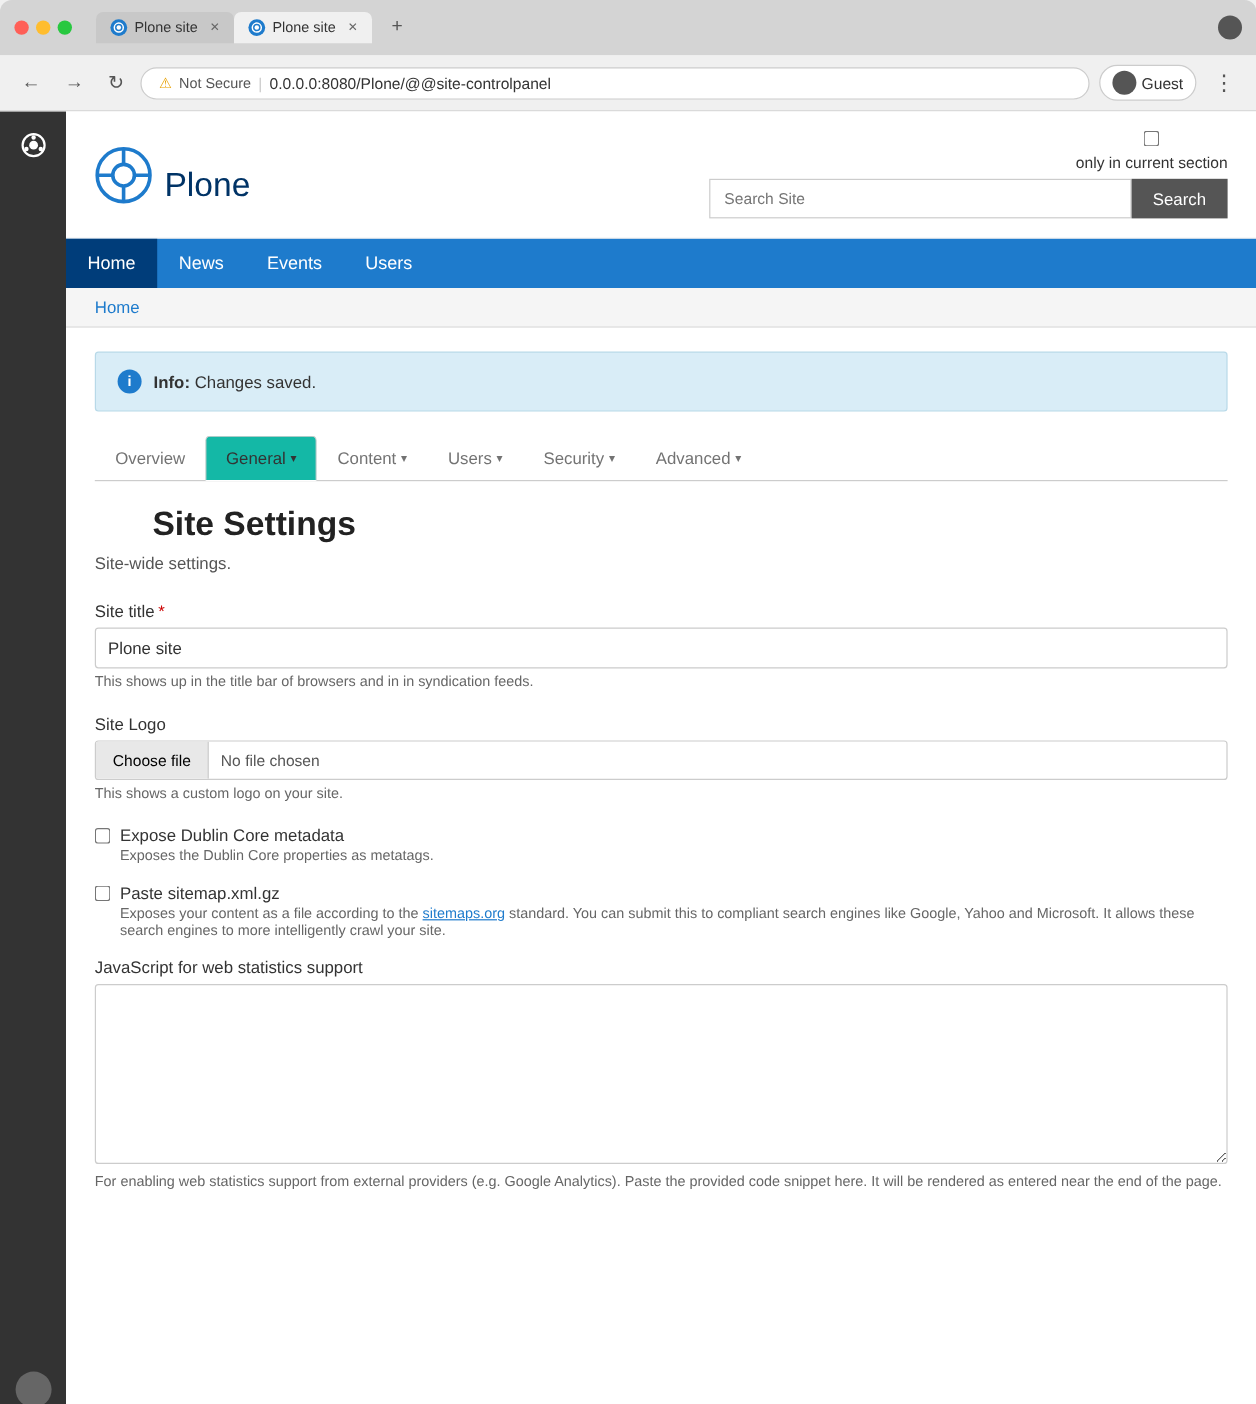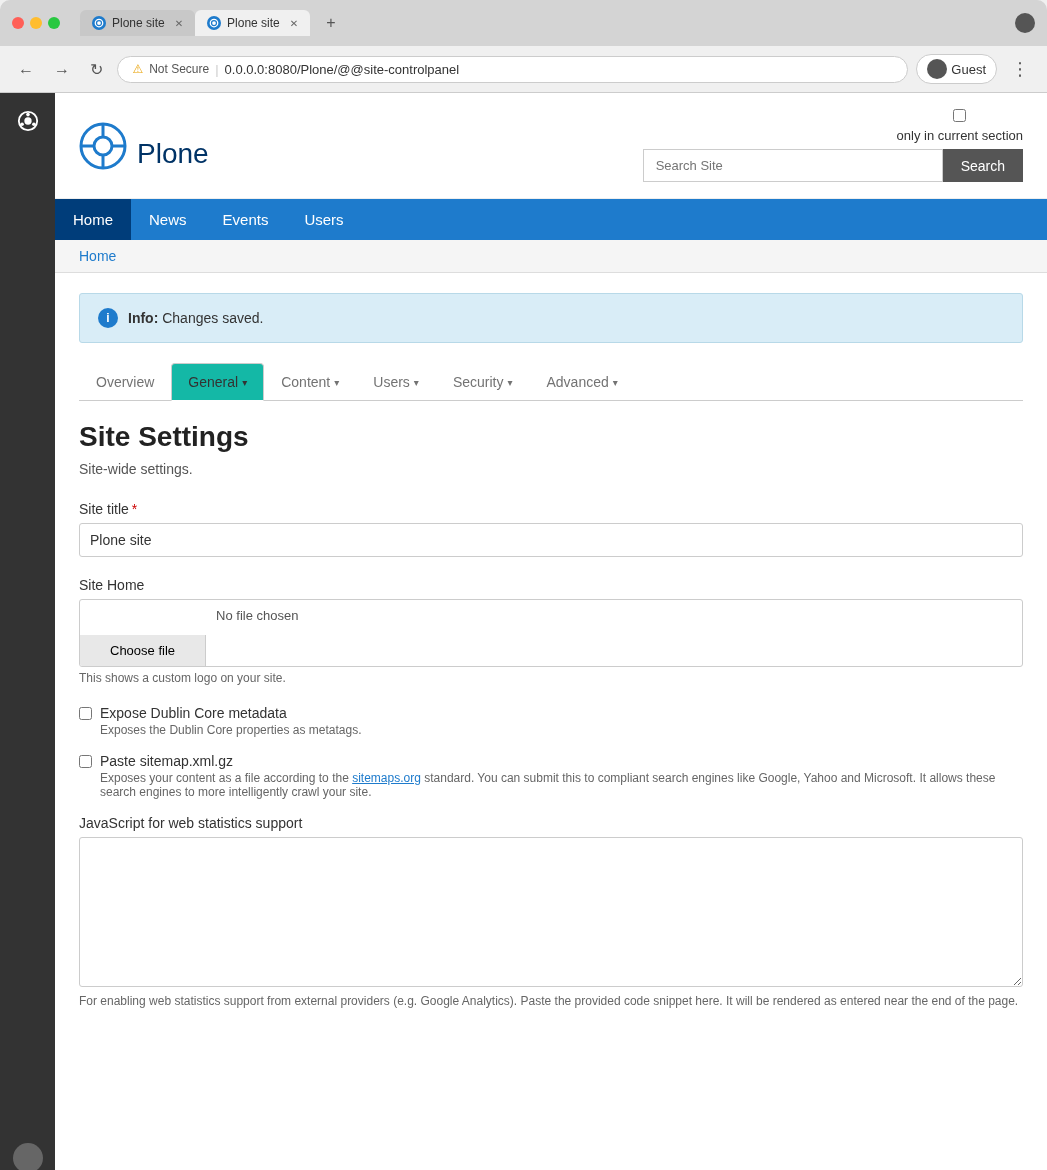--- a/index.html
+++ b/index.html
@@ -41,21 +41,21 @@
     .main-content { flex: 1; background: white; }
 
     
     .site-header { background: white; padding: 16px 24px; display: flex; align-items: center; justify-content: space-between; border-bottom: 1px solid #eee; }
     .logo { display: flex; align-items: flex-end; gap: 10px; }
     .logo-icon { width: 48px; height: 48px; }
     .logo-text { font-size: 28px; font-weight: 300; color: #003366; }
     .search-area { display: flex; flex-direction: column; align-items: flex-end; gap: 6px; }
     .search-checkbox { display: flex; align-items: center; gap: 6px; font-size: 13px; color: #333; flex-direction: column; }
     .search-row { display: flex; gap: 0; }
-    .search-input { border: 1px solid #ccc; padding: 8px 12px; font-size: 13px; width: 300px; outline: none; }
+    .search-input { border: 1px solid #ccc; padding: 8px 12px; font-size: 13px; width: 352px; outline: none; }
     .search-btn { background: #555; color: white; border: none; padding: 8px 18px; font-size: 14px; cursor: pointer; }
 
     
     .nav-bar { background: #1e7bcc; display: flex; align-items: center; }
     .nav-item { color: white; padding: 12px 18px; font-size: 15px; cursor: pointer; text-decoration: none; }
     .nav-item.active { background: #003d7a; }
 
     
     .breadcrumb-bar { background: #f5f5f5; padding: 8px 24px; border-bottom: 1px solid #ddd; }
     .breadcrumb-link { color: #1e7bcc; text-decoration: none; font-size: 14px; }
@@ -68,31 +68,31 @@
 
     
     .control-tabs { display: flex; border-bottom: 1px solid #ccc; margin: 0 24px; }
     .ctrl-tab { padding: 10px 16px; font-size: 14px; cursor: pointer; color: #737373; border: 1px solid transparent; margin-bottom: -1px; text-decoration: none; }
     .ctrl-tab.active { color: #333; background: #14b8a6; border-color: #ccc; border-bottom-color: white; border-radius: 4px 4px 0 0; }
     .ctrl-tab-dropdown { display: inline-flex; align-items: center; gap: 4px; }
     .dropdown-arrow { font-size: 10px; }
 
     
     .page-content { padding: 20px 24px; }
-    .page-title { font-size: 28px; font-weight: bold; color: #222; margin-bottom: 8px; }
+    .page-title { font-size: 28px; font-weight: bold; color: #222; margin-bottom: 8px; margin-left: 48px; }
     .page-subtitle { color: #555; font-size: 14px; margin-bottom: 24px; }
 
     
     .form-group { margin-bottom: 20px; }
     .form-label { font-size: 14px; color: #333; margin-bottom: 6px; display: block; }
     .required { color: #cc0000; margin-left: 3px; }
     .form-input { width: 100%; border: 1px solid #ccc; padding: 8px 10px; font-size: 14px; border-radius: 3px; outline: none; color: #333; }
     .form-help { font-size: 12px; color: #666; margin-top: 4px; }
     .file-input-wrapper { display: flex; border: 1px solid #ccc; border-radius: 3px; overflow: hidden; width: 100%; }
-    .choose-file-btn { background: #e8e8e8; border: none; border-right: 1px solid #ccc; padding: 8px 30px; font-size: 13px; cursor: pointer; white-space: nowrap; margin-top: 35px; }
+    .choose-file-btn { background: #e8e8e8; border: none; border-right: 1px solid #ccc; padding: 8px 14px; font-size: 13px; cursor: pointer; white-space: nowrap; }
     .file-name { flex: 1; padding: 8px 10px; font-size: 13px; color: #555; }
     .checkbox-group { display: flex; align-items: flex-start; gap: 8px; margin-bottom: 16px; }
     .checkbox-group input[type="checkbox"] { margin-top: 2px; flex-shrink: 0; }
     .checkbox-label { font-size: 14px; color: #333; }
     .checkbox-help { font-size: 12px; color: #666; margin-top: 2px; }
     .checkbox-help a { color: #1e7bcc; }
     .js-textarea { width: 100%; border: 1px solid #ccc; padding: 8px; font-size: 13px; font-family: monospace; resize: vertical; border-radius: 3px; outline: none; min-height: 150px; }
     .js-help { font-size: 12px; color: #666; margin-top: 4px; }
   </style>
 </head>
@@ -246,24 +246,25 @@
 
       <div class="page-content">
         <h1 class="page-title">Site Settings</h1>
         <p class="page-subtitle">Site-wide settings.</p>
 
         <div class="form-group">
           <label class="form-label">
             <span>Site title</span><span class="required">*</span>
           </label>
           <input type="text" class="form-input" value="Plone site" style="">
+          <p class="form-help">This shows up in the title bar of browsers and in in syndication feeds.</p>
         </div>
 
         <div class="form-group">
-          <label class="form-label">Site Home</label>
+          <label class="form-label">Site Logo</label>
           <div class="file-input-wrapper">
             <button class="choose-file-btn">Choose file</button>
             <span class="file-name">No file chosen</span>
           </div>
           <p class="form-help">This shows a custom logo on your site.</p>
         </div>
 
         <div class="checkbox-group">
           <input type="checkbox" id="dublin-core" style="">
           <div>

